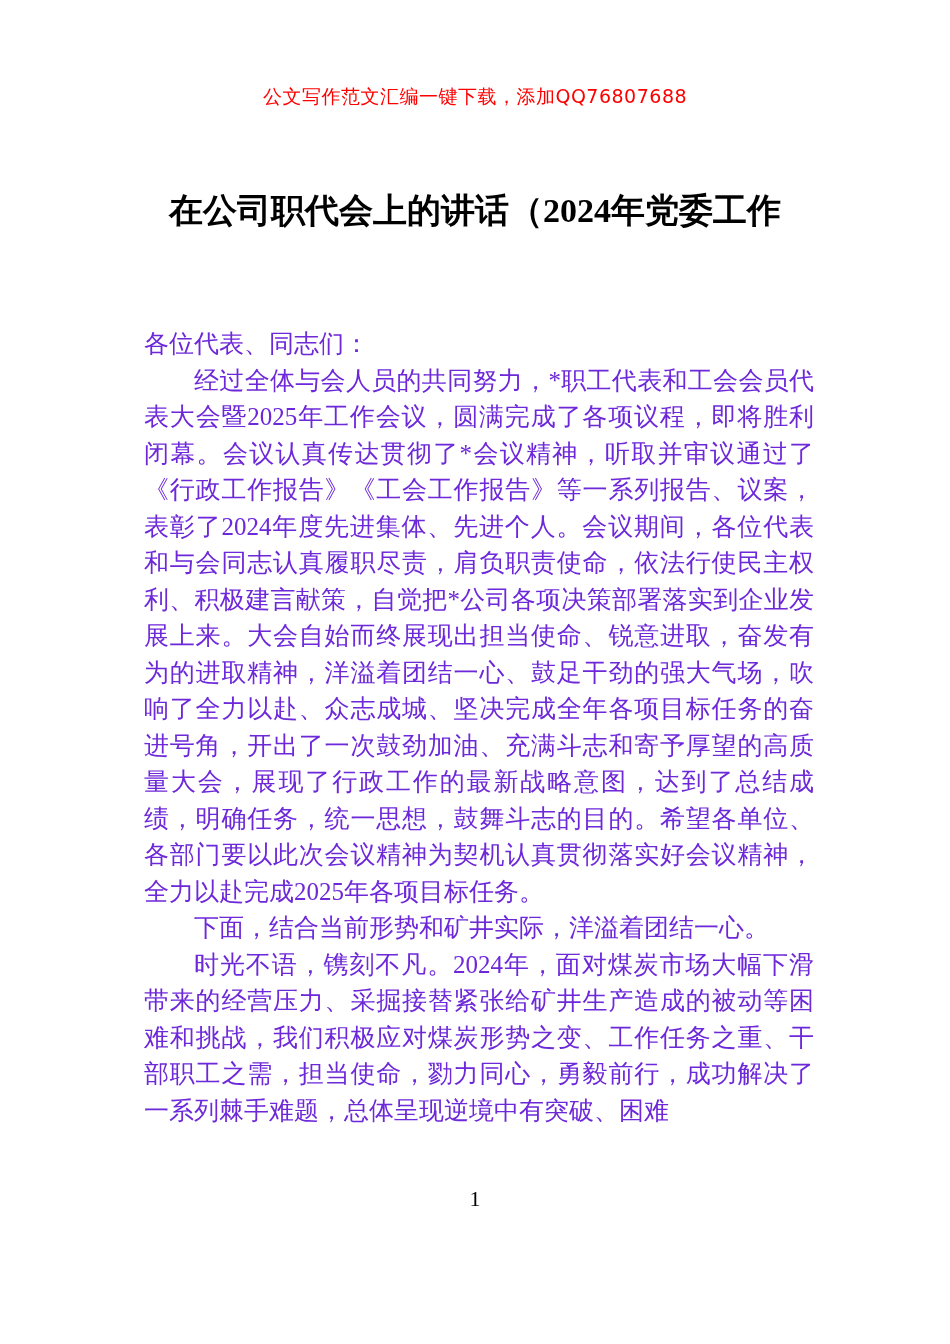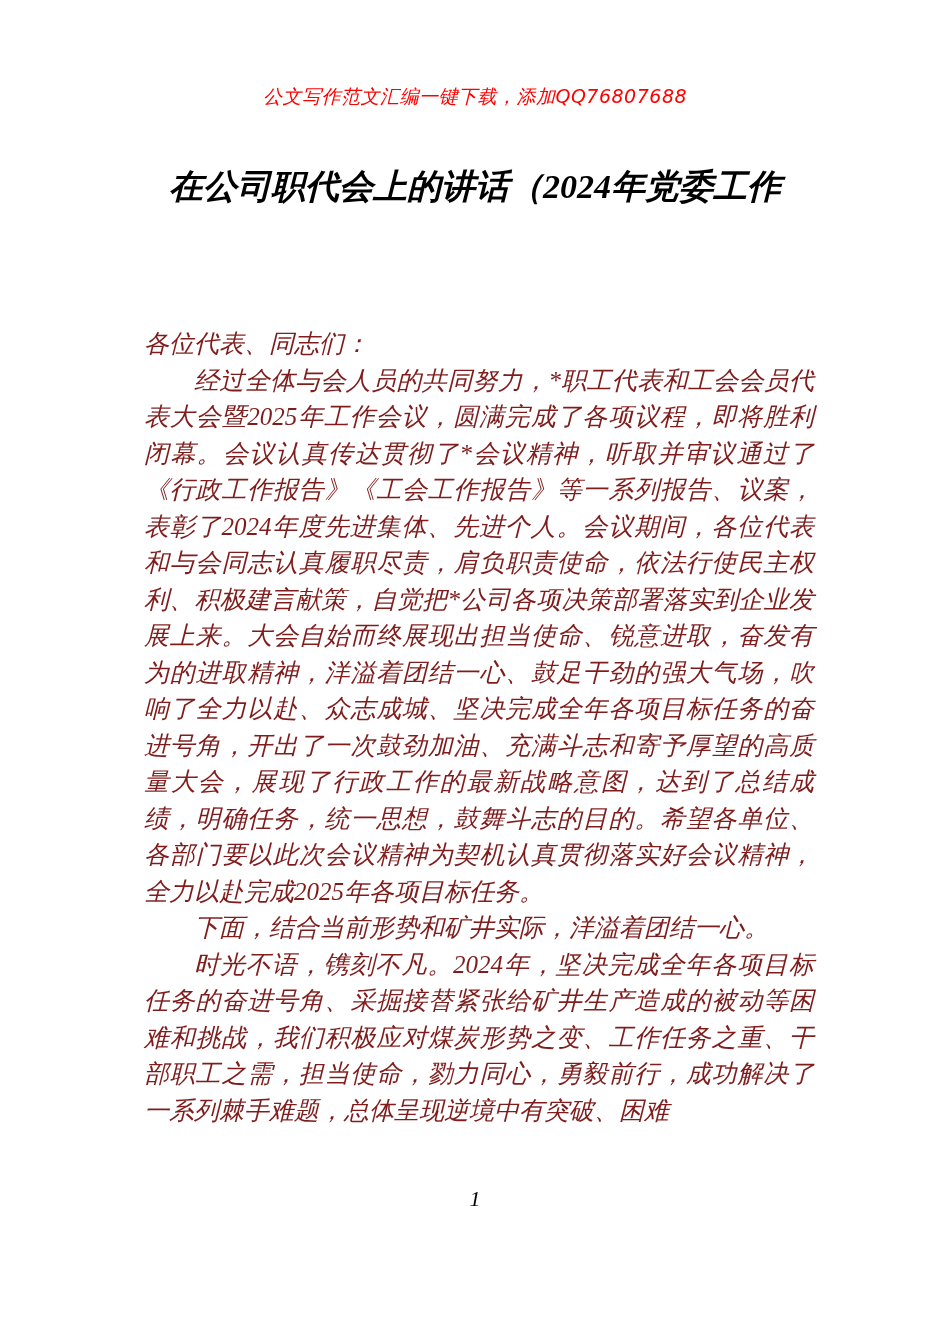--- a/index.html
+++ b/index.html
@@ -9,53 +9,52 @@
     height: 1344px;
     font-family: "Liberation Serif", "DejaVu Serif", serif;
     color: #000000;
   }
   .page {
     position: relative;
     width: 950px;
     height: 1344px;
     background: #ffffff;
     overflow: hidden;
-    font-style: italic;
   }
   .promo {
     position: absolute;
     top: 84px;
     left: 0;
     width: 100%;
     text-align: center;
     font-size: 19px;
     letter-spacing: 0.5px;
     color: #ff0000;
     font-family: "DejaVu Sans", "Liberation Sans", sans-serif;
   }
   .title {
     position: absolute;
-    top: 152px;
+    top: 176px;
     left: 80px;
     right: 80px;
     text-align: center;
     font-size: 34px;
     font-weight: bold;
     line-height: 70px;
     color: #000000;
   }
   .body-text {
     position: absolute;
     top: 326px;
     left: 144px;
     width: 670px;
     font-size: 25px;
     line-height: 36.5px;
     text-align: justify;
-    color: #7f1d1d;
+    color: #6d28d9;
   }
   .body-text p { text-indent: 2em; }
   .body-text p.no-indent { text-indent: 0; }
   .page-number {
     position: absolute;
     top: 1186px;
     left: 0;
     width: 100%;
     text-align: center;
     font-size: 22px;
@@ -70,18 +69,18 @@
   <div class="promo">公文写作范文汇编一键下载，添加QQ76807688</div>
 
   <h1 class="title">
     <span>在公司职代会上的讲话（2024年党委工作</span><br>
   </h1>
 
   <div class="body-text">
     <p class="no-indent">各位代表、同志们：</p>
     <p>经过全体与会人员的共同努力，*职工代表和工会会员代表大会暨2025年工作会议，圆满完成了各项议程，即将胜利闭幕。会议认真传达贯彻了*会议精神，听取并审议通过了《行政工作报告》《工会工作报告》等一系列报告、议案，表彰了2024年度先进集体、先进个人。会议期间，各位代表和与会同志认真履职尽责，肩负职责使命，依法行使民主权利、积极建言献策，自觉把*公司各项决策部署落实到企业发展上来。大会自始而终展现出担当使命、锐意进取，奋发有为的进取精神，洋溢着团结一心、鼓足干劲的强大气场，吹响了全力以赴、众志成城、坚决完成全年各项目标任务的奋进号角，开出了一次鼓劲加油、充满斗志和寄予厚望的高质量大会，展现了行政工作的最新战略意图，达到了总结成绩，明确任务，统一思想，鼓舞斗志的目的。希望各单位、各部门要以此次会议精神为契机认真贯彻落实好会议精神，全力以赴完成2025年各项目标任务。</p>
     <p>下面，结合当前形势和矿井实际，洋溢着团结一心。</p>
-    <p>时光不语，镌刻不凡。2024年，坚决完成全年各项目标任务的奋进号角、采掘接替紧张给矿井生产造成的被动等困难和挑战，我们积极应对煤炭形势之变、工作任务之重、干部职工之需，担当使命，勠力同心，勇毅前行，成功解决了一系列棘手难题，总体呈现逆境中有突破、困难</p>
+    <p>时光不语，镌刻不凡。2024年，面对煤炭市场大幅下滑带来的经营压力、采掘接替紧张给矿井生产造成的被动等困难和挑战，我们积极应对煤炭形势之变、工作任务之重、干部职工之需，担当使命，勠力同心，勇毅前行，成功解决了一系列棘手难题，总体呈现逆境中有突破、困难</p>
   </div>
 
   <div class="page-number">1</div>
 
 </div>
 
 </body></html>

